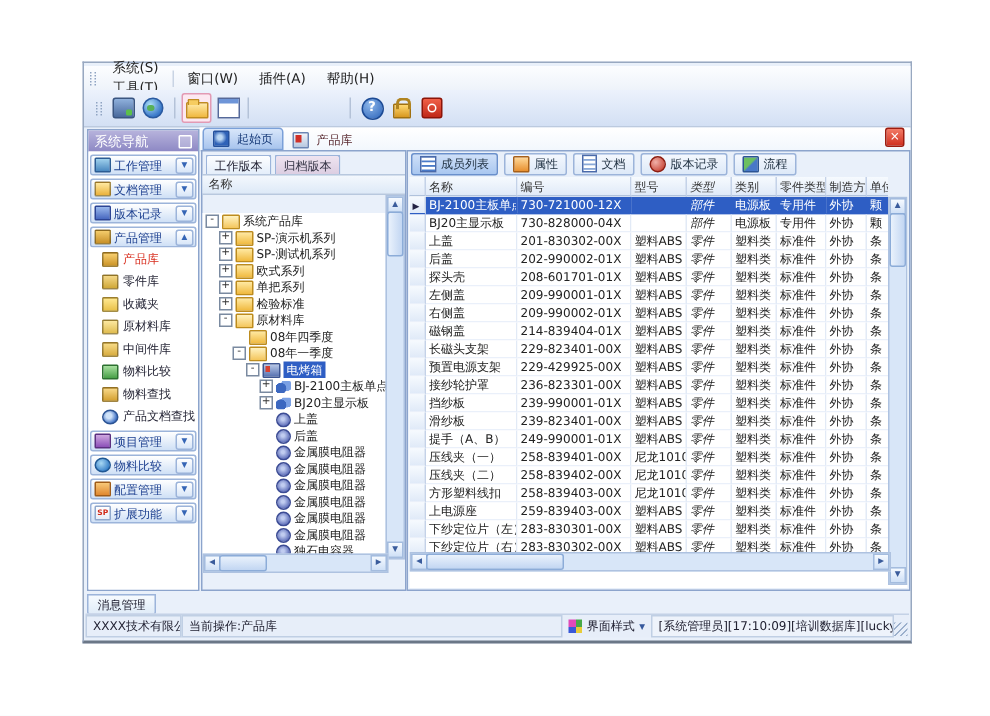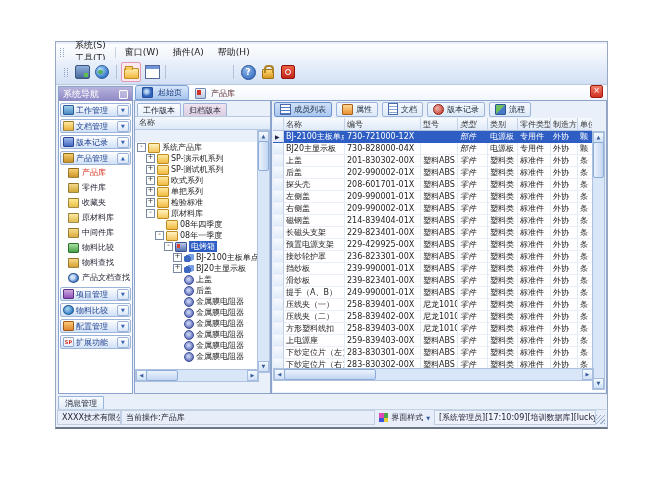--- a/index.html
+++ b/index.html
@@ -466,20 +466,25 @@
           <span class="ticn part-icon"></span>
           <span class="tlabel">金属膜电阻器</span>
         </div>
 
         <div class="trow" style="padding-left: 38px;">
           <span class="expander" style="visibility: hidden;"></span>
           <span class="ticn part-icon"></span>
           <span class="tlabel">金属膜电阻器</span>
         </div>
 
+        <div class="trow" style="padding-left: 38px;">
+          <span class="expander" style="visibility: hidden;"></span>
+          <span class="ticn part-icon"></span>
+          <span class="tlabel">独石电容器</span>
+        </div>
       </div>
       <div class="vsb" style="right:0;top:29px;height:241px">
         <div class="sba" style="left:0;right:0;top:0;height:9px">▲</div>
         <div class="sbthumb" style="left:0;right:0;top:10px;height:28px"></div>
         <div class="sba" style="left:0;right:0;bottom:0;height:9px">▼</div>
       </div>
       <div class="hsb" style="left:0;right:11px;bottom:11px">
         <div class="sba" style="top:0;bottom:0;left:0;width:9px;line-height:9px">◀</div>
         <div class="sbthumb h" style="top:0;bottom:0;left:10px;width:30px"></div>
         <div class="sba" style="top:0;bottom:0;right:0;width:9px;line-height:9px">▶</div>

